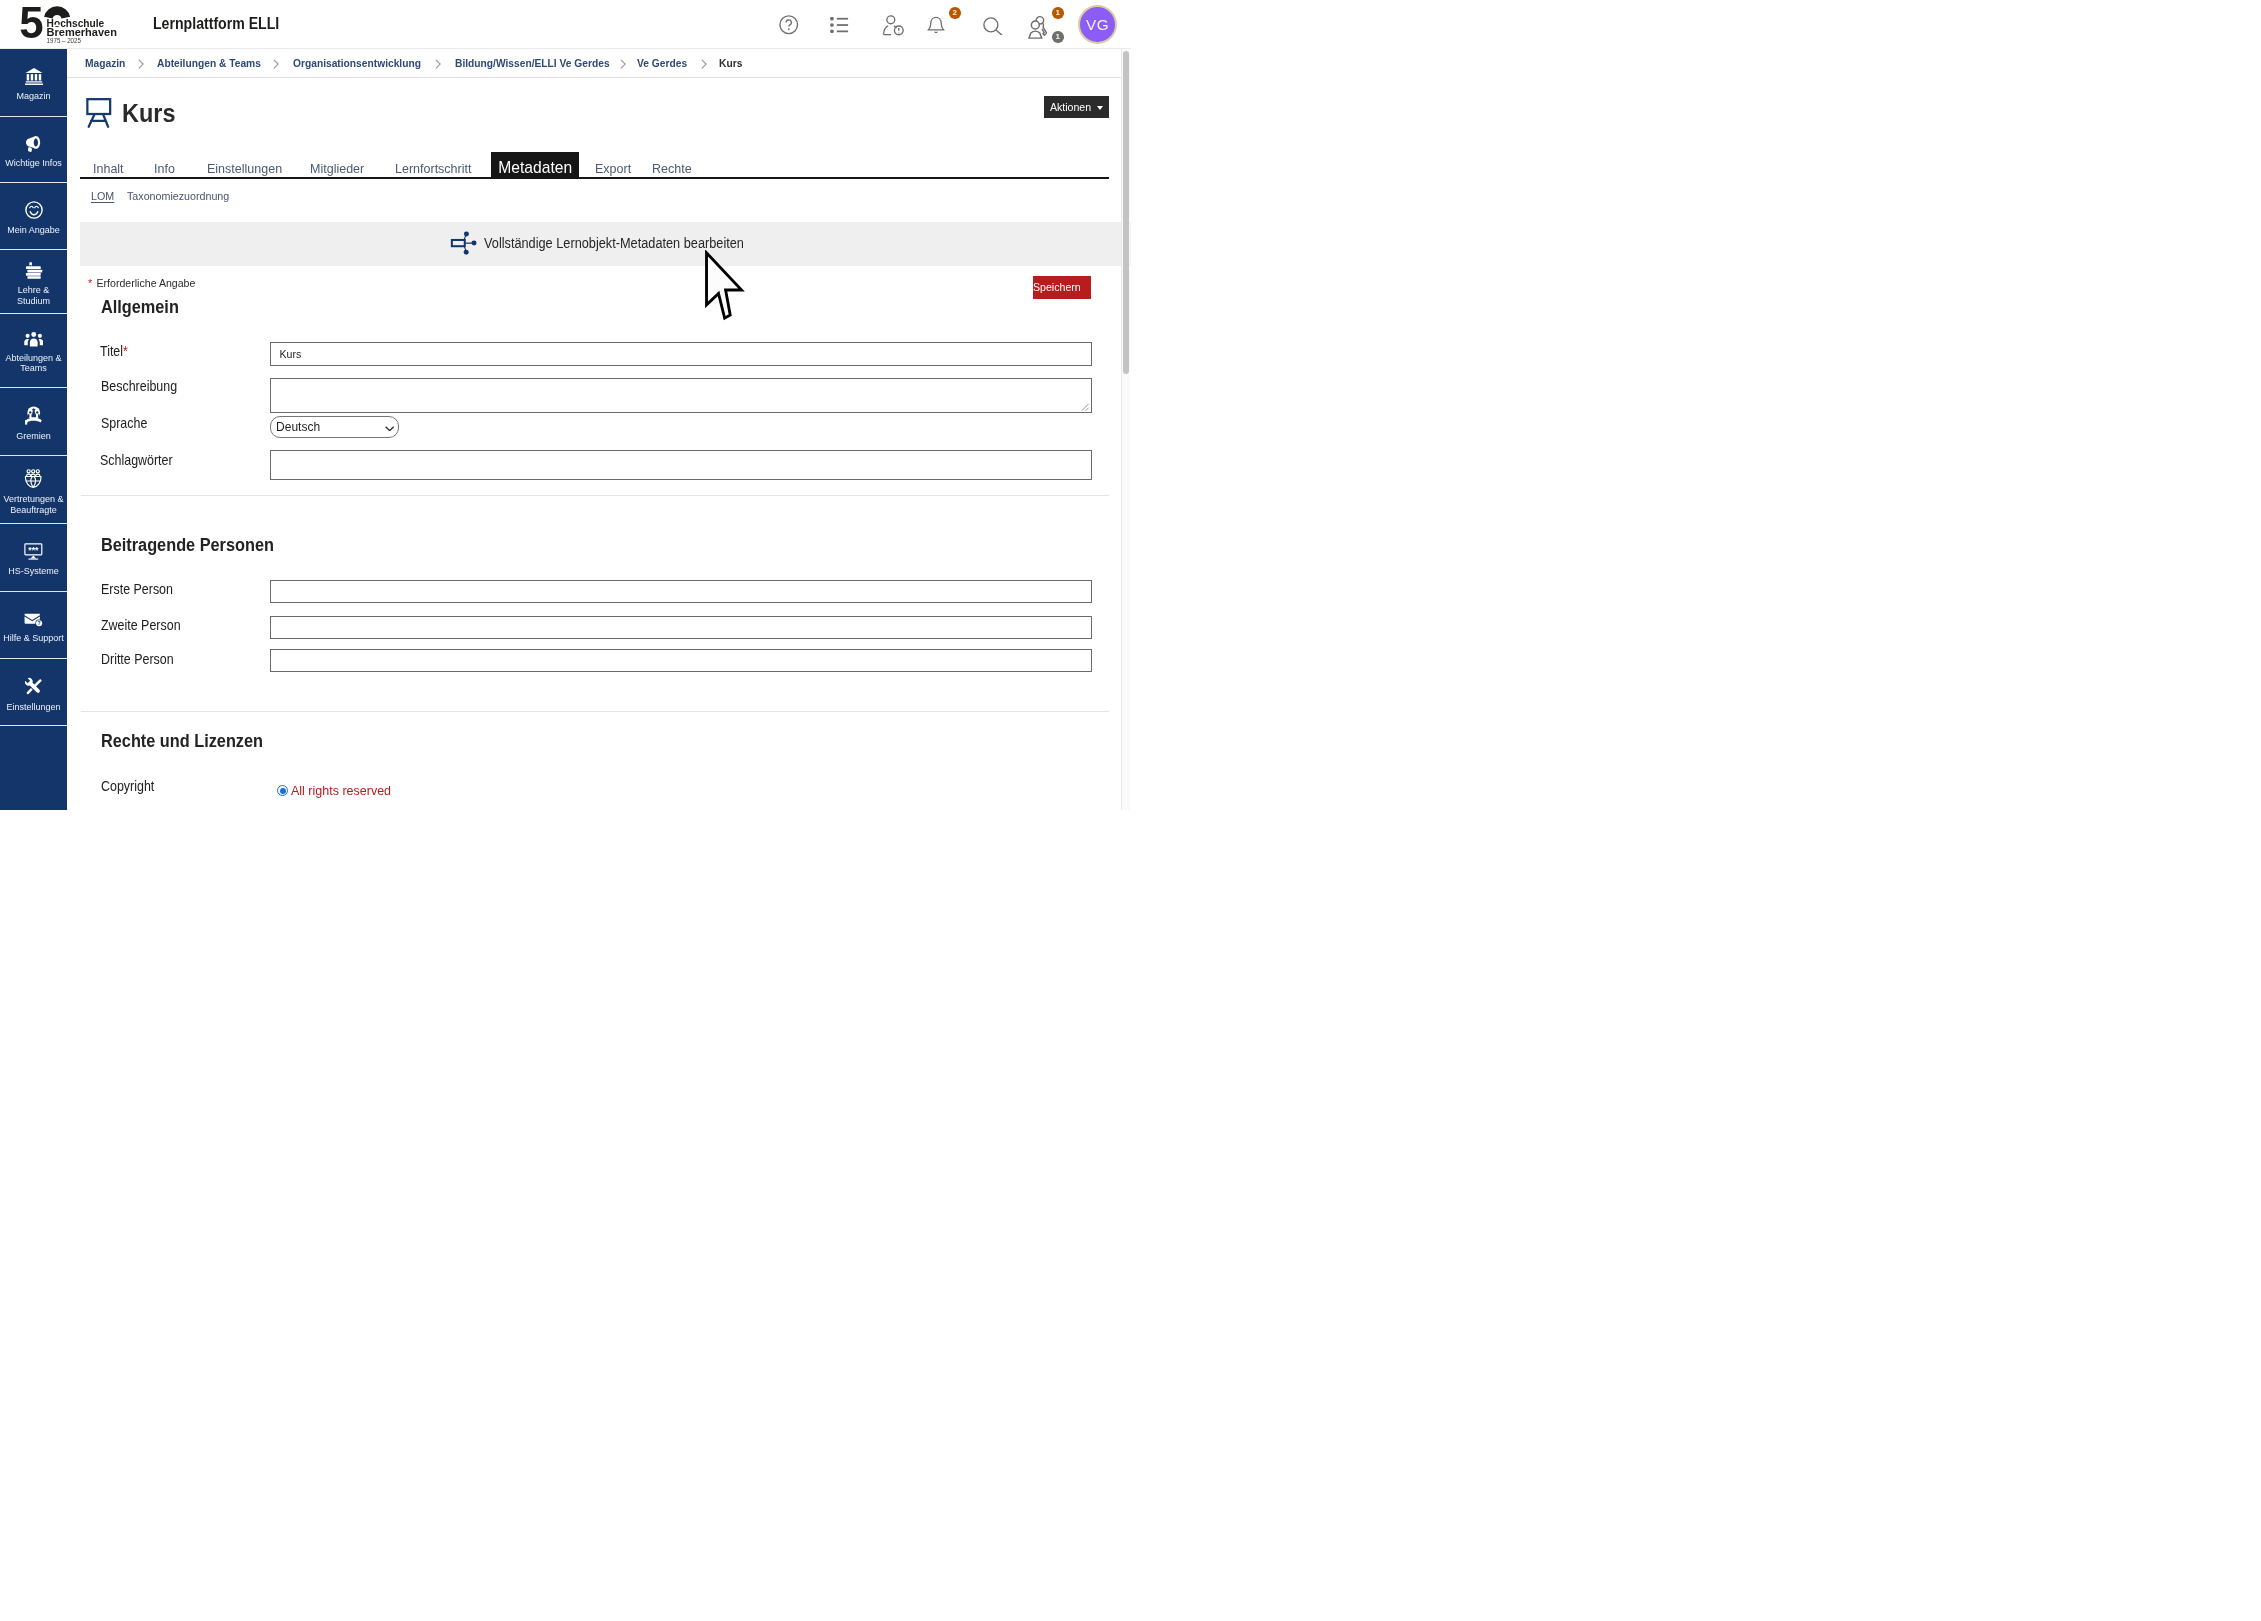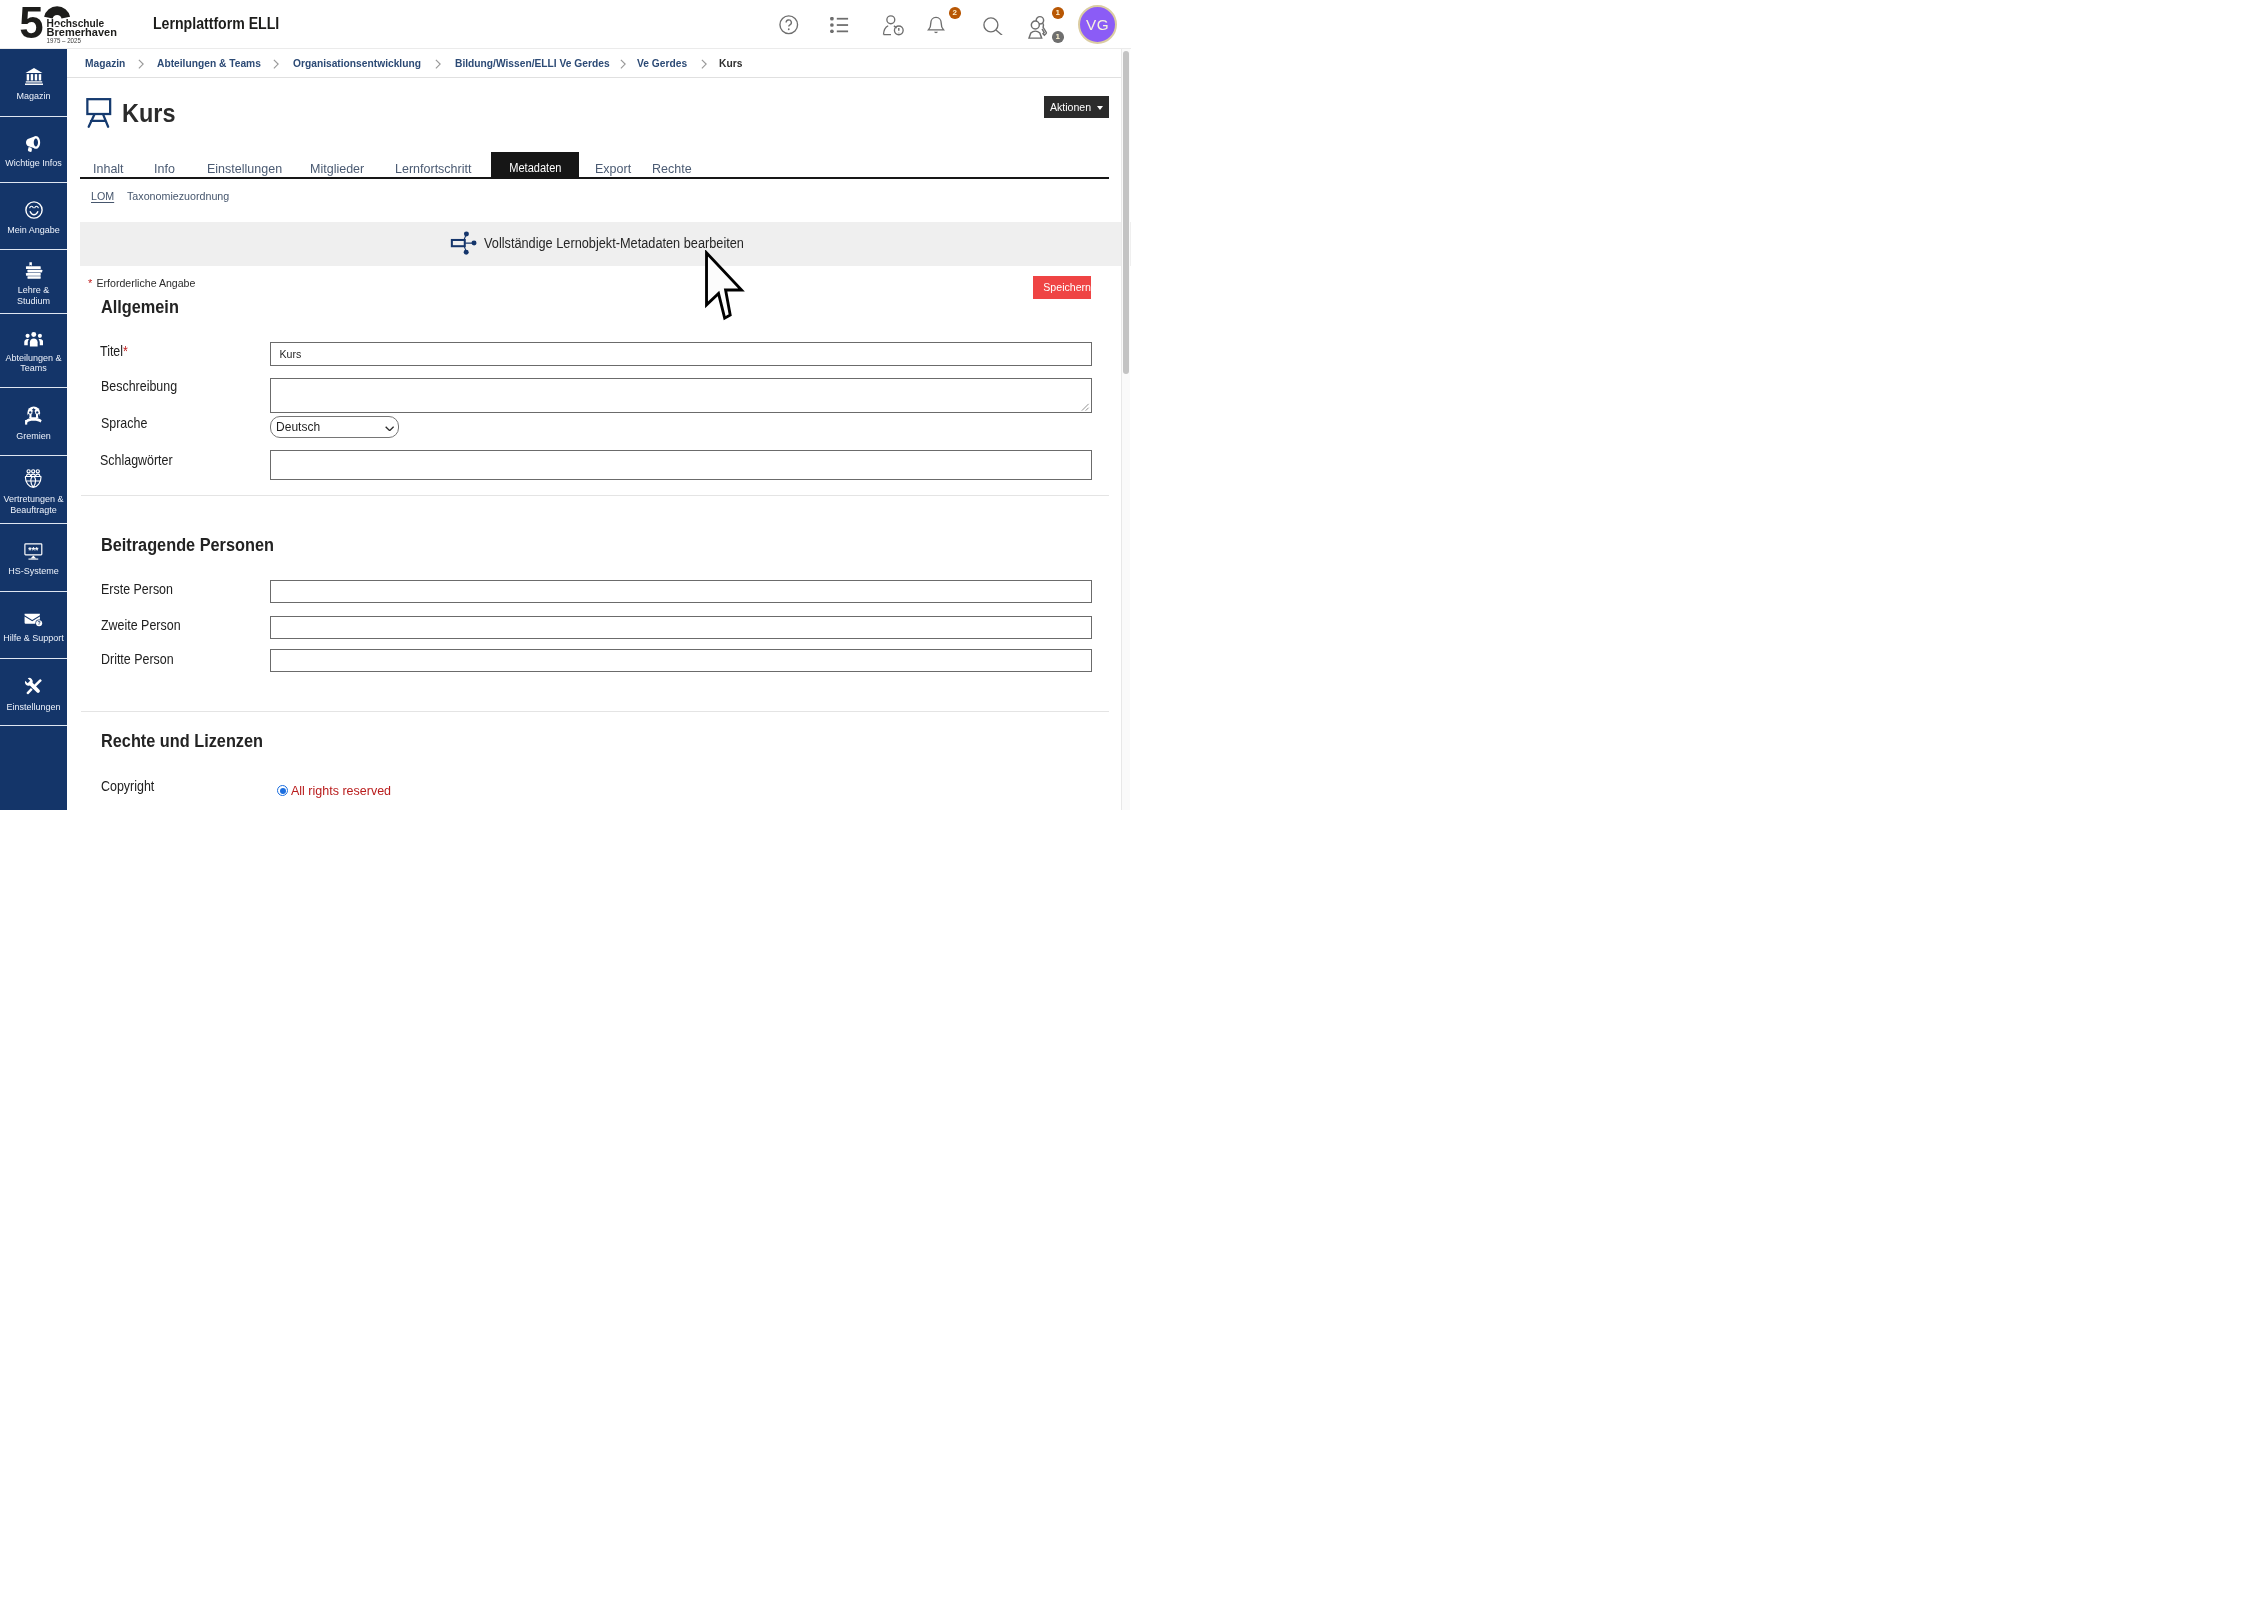--- a/index.html
+++ b/index.html
@@ -28,33 +28,33 @@
 .bci{position:absolute;top:58px;line-height:11.5px;white-space:nowrap;font-size:11.5px;font-weight:700;color:#2c4a75;transform:scaleX(0.89);transform-origin:0 0}
 .bcsep{position:absolute}
 
 
 #h1t{position:absolute;left:122px;top:101px;font-size:25.5px;font-weight:700;color:#2b2b2b;line-height:25.5px;transform:scaleX(0.92);transform-origin:0 0}
 #aktbtn{position:absolute;left:1044px;top:96px;width:65px;height:22px;background:#2b2b2b;color:#fff;font-size:10.6px;text-align:center;line-height:22px}
 #aktbtn .car{display:inline-block;margin-left:6px;vertical-align:1.3px;width:0;height:0;border-left:3.8px solid transparent;border-right:3.8px solid transparent;border-top:4.7px solid #fff}
 
 
 .tab{position:absolute;top:162px;font-size:13.6px;color:#4b5b73;line-height:13.6px;white-space:nowrap;transform:scaleX(0.92);transform-origin:0 0}
-#tabact{position:absolute;left:491px;top:152px;width:88px;height:26px;background:#161616;color:#fff;font-size:12px;text-align:center;line-height:14.4px;padding-top:9px}
+#tabact{position:absolute;left:491px;top:152px;width:88px;height:26px;background:#161616;color:#fff;font-size:17px;text-align:center;line-height:14.4px;padding-top:9px}
 #tabact span{display:inline-block;transform:scaleX(0.92)}
 #tabline{position:absolute;left:80px;top:177px;width:1029px;height:1.9px;background:#161616}
 .stab{position:absolute;top:191px;font-size:11.5px;color:#46566d;line-height:11.5px;white-space:nowrap;transform:scaleX(0.93);transform-origin:0 0}
 
 
 #gbar{position:absolute;left:80px;top:222px;width:1162px;height:44px;background:#efefef}
 #gbar .txt{position:absolute;left:404px;top:13.6px;font-size:14px;color:#262626;line-height:14px;transform:scaleX(0.91);transform-origin:0 0}
 
 
 #req{position:absolute;left:88px;top:278px;font-size:10.6px;color:#2b2b2b;line-height:10.7px}
 #req .ast{color:#c01b1b;margin-right:4.2px;font-size:11px}
-#spbtn{position:absolute;left:1033px;top:276px;width:58px;height:23px;background:#ef4444;color:#fff;font-size:10.6px;text-align:right;line-height:23px}
+#spbtn{position:absolute;left:1033px;top:276px;width:58px;height:23px;background:#b91c1c;color:#fff;font-size:10.6px;text-align:left;line-height:23px}
 
 .h2{position:absolute;font-size:18px;font-weight:700;color:#232323;line-height:18px;transform:scaleX(0.905);transform-origin:0 0}
 .flabel{position:absolute;font-size:14.4px;color:#202020;line-height:14.4px;transform:scaleX(0.865);transform-origin:0 0}
 .flabel .ast{color:#c01b1b}
 .finput{position:absolute;left:270px;width:822px;background:#fff;border:0.8px solid #6b6b6b;font-size:10.6px;color:#1f1f1f;padding:0 8.5px;font-family:"Liberation Sans",sans-serif}
 .sep{position:absolute;left:81px;width:1028px;height:0.8px;background:#e4e4e4}
 
 #radio{position:absolute;left:277px;top:785px;width:11.2px;height:11.2px;border-radius:50%;border:1.4px solid #1b6ee0;background:#fff}
 #radio i{position:absolute;left:50%;top:50%;width:6px;height:6px;margin:-3px 0 0 -3px;border-radius:50%;background:#1b6ee0}
 #radlbl{position:absolute;left:291px;top:785px;font-size:12.5px;color:#b91c1c;line-height:12.6px}

